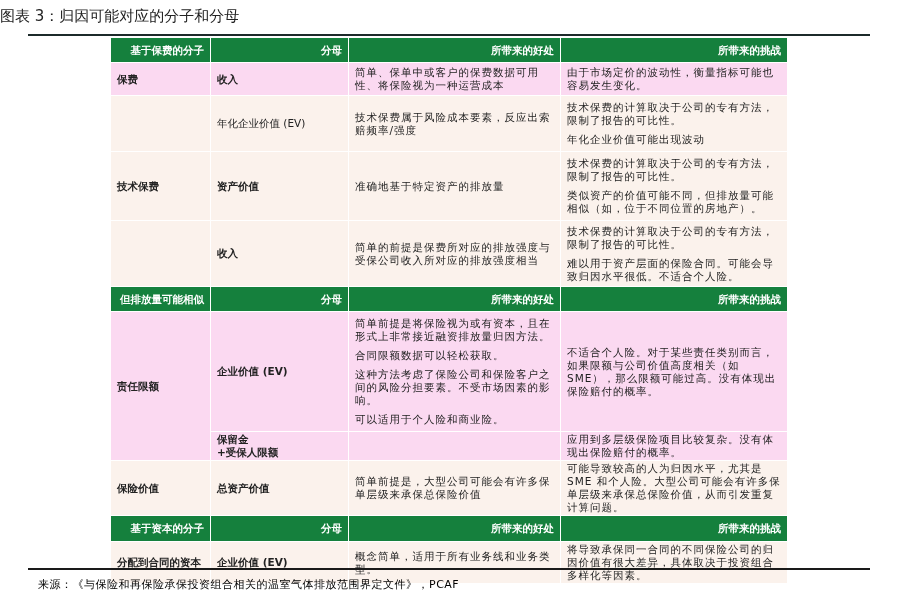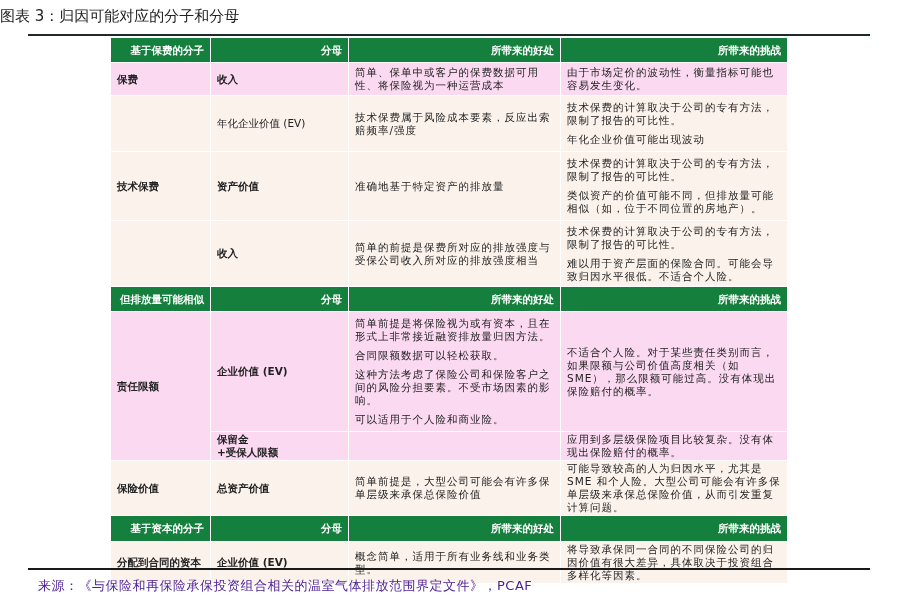--- a/index.html
+++ b/index.html
@@ -1,21 +1,21 @@
 <!DOCTYPE html>
 <html><head>
 <meta charset="utf-8">
 <style>
   html, body { margin:0; padding:0; }
   body { width:900px; height:600px; background:#ffffff; position:relative; overflow:hidden;
          font-family:"DejaVu Sans", sans-serif; color:#222; }
   .title { position:absolute; left:0; width:900px; top:7px; text-align:left; font-size:15px; color:#222; }
   .rule-top { position:absolute; left:28px; width:842px; top:34px; height:2px; background:#1c2a2a; }
   .rule-bottom { position:absolute; left:28px; width:842px; top:568px; height:2px; background:#1a1a1a; }
-  .source { position:absolute; left:38px; top:577px; font-size:13px; color:#4c1d95; letter-spacing:0.5px; }
+  .source { position:absolute; left:38px; top:577px; font-size:11px; color:#000000; letter-spacing:0.5px; }
 
   table.fig { position:absolute; left:110px; top:37px; border-collapse:collapse; table-layout:fixed; width:677px; }
   table.fig td { border:1px solid #ffffff; padding:1px 6px; font-size:10.5px; line-height:13px; vertical-align:middle; }
   .hdr td { background:#15803d; color:#ffffff; font-weight:bold; font-size:10.5px;text-align:right; }
   .pink td { background:#fbd9f1; }
   .cream td { background:#fbf2ec; }
   .c1 { font-weight:bold; }
   .c2 { font-weight:bold; }
   .c3, .c4 { letter-spacing:1px; }
   .para + .para { margin-top:6px; }

